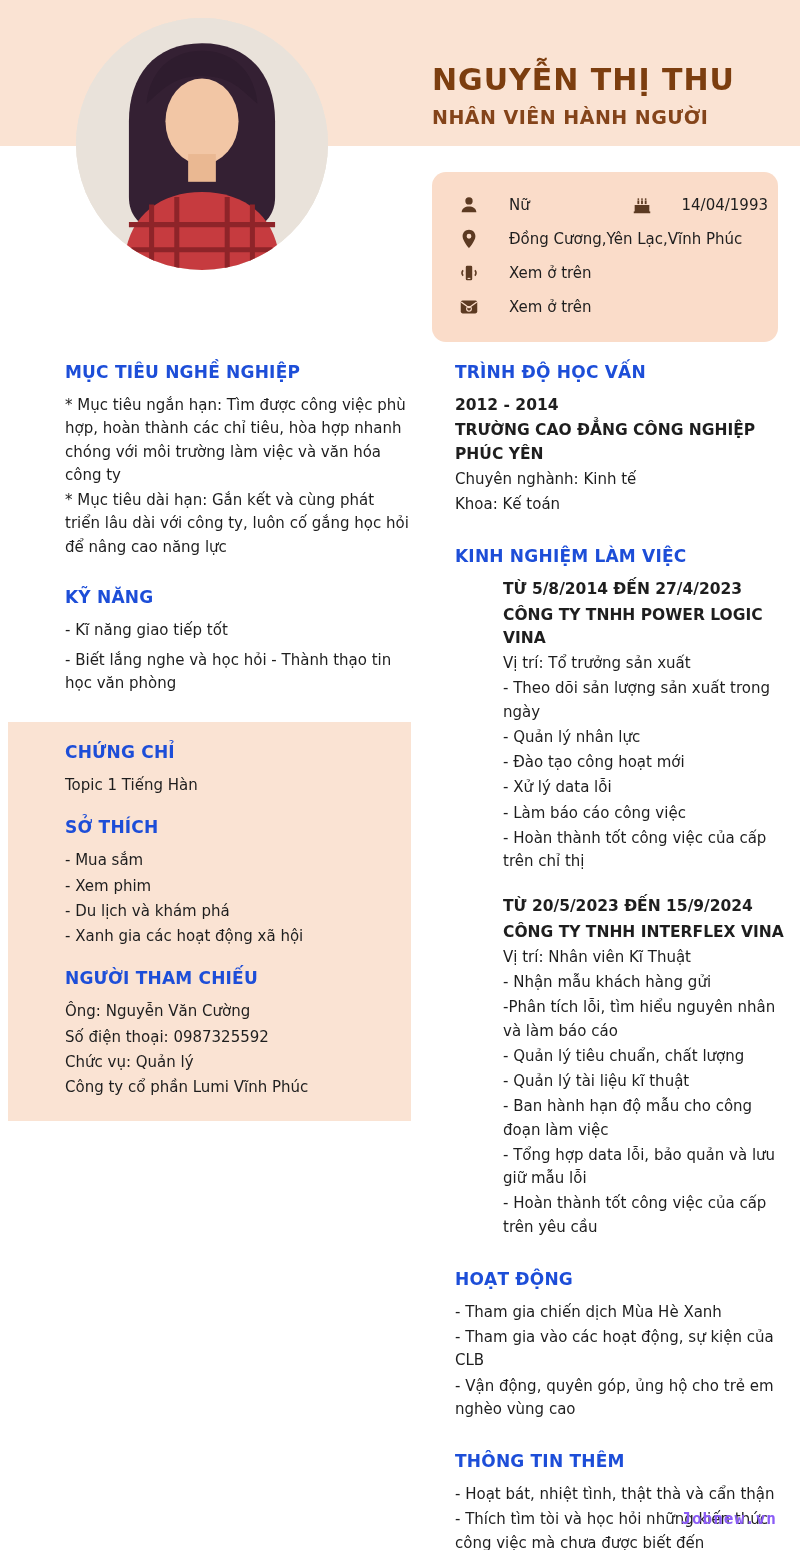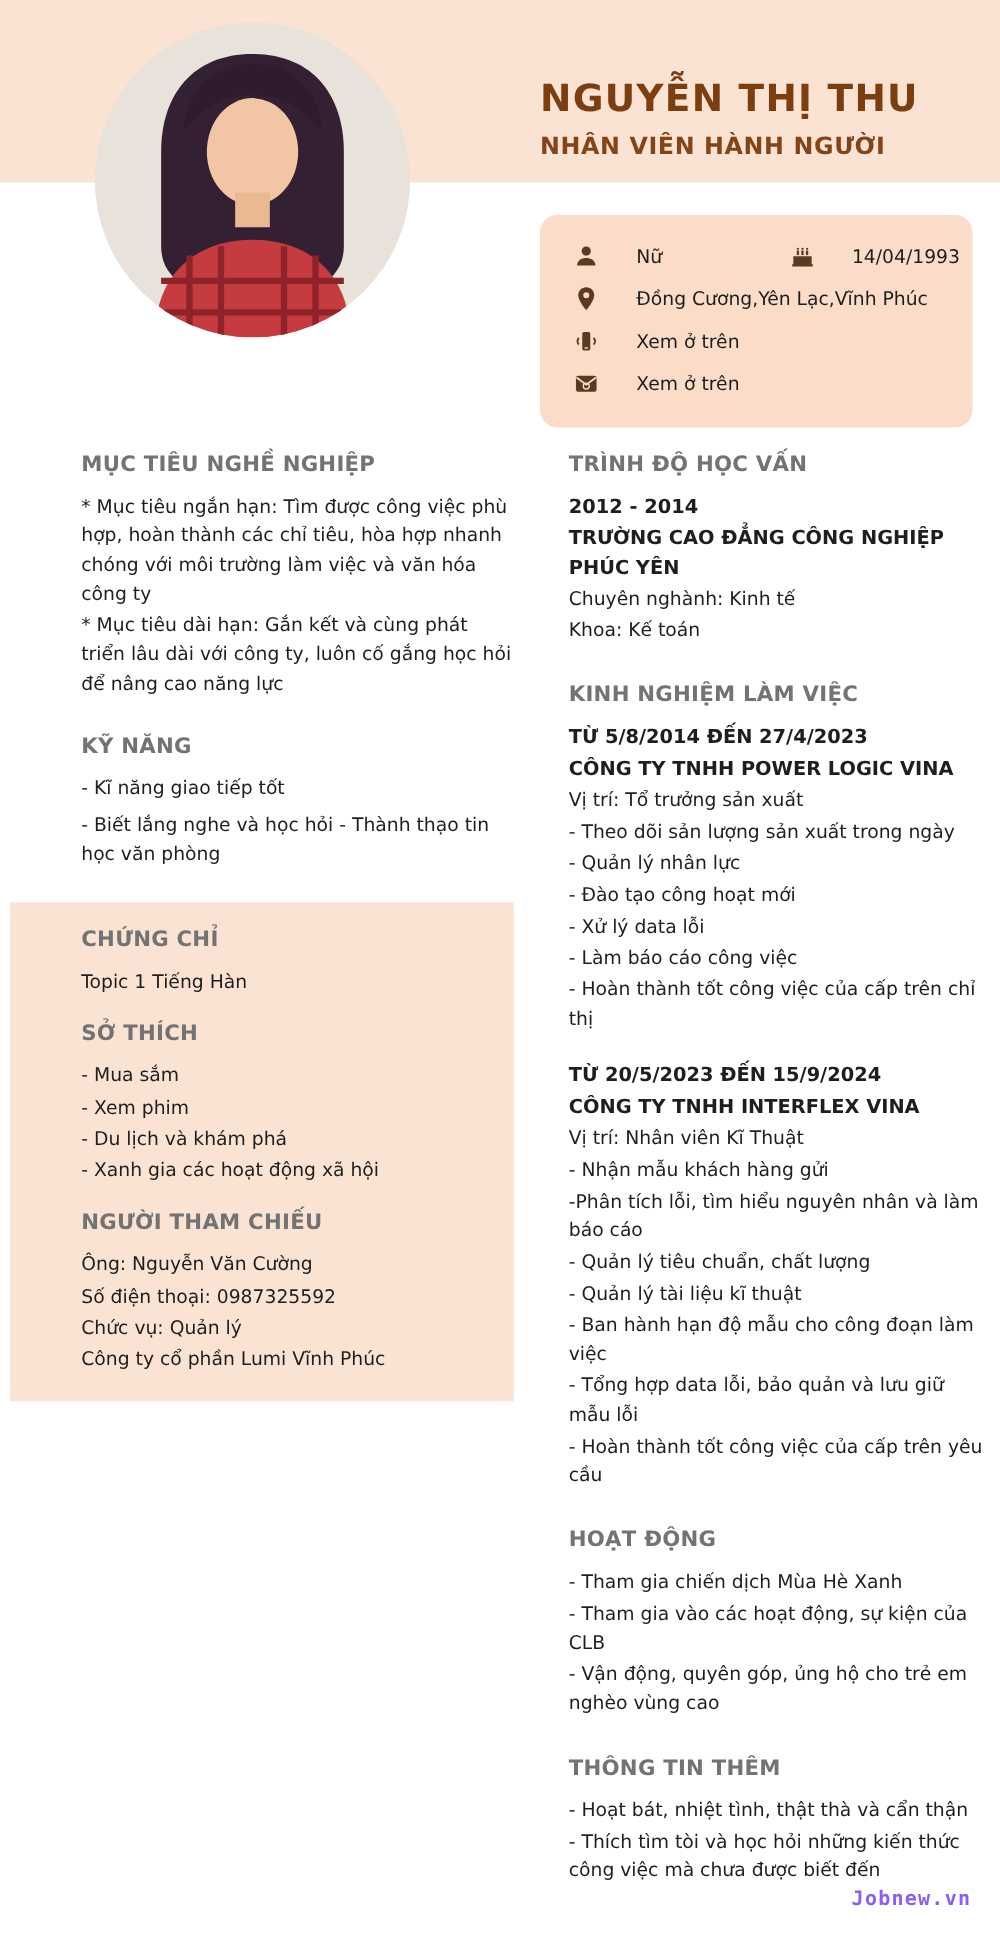--- a/index.html
+++ b/index.html
@@ -60,27 +60,27 @@
     display:flex; align-items:center; justify-content:center;
   }
   .icon svg { width:22px; height:22px; fill:#5c3a22; }
   
   .left-col { position:absolute; left:65px; top:362px; width:346px; }
   .right-col { position:absolute; left:455px; top:362px; width:332px; }
   .sec { margin-bottom:28px; }
   .right-col .sec { margin-bottom:30px; }
   .sec-h {
     font-size:17px; font-weight:bold;
-    color:#737373; margin-bottom:12px;
+    color:#1d4ed8; margin-bottom:12px;
     letter-spacing:0.2px;
   }
   .line { font-size:15px; line-height:1.55; margin:2px 0; }
   .skills .line { margin:7px 0; }
   .bold-line { font-size:15.5px; font-weight:bold; line-height:1.5; margin:2px 0; }
-  .job { margin-bottom:22px; }
+  .job { margin-bottom:22px;margin-left:48px; }
   
   .left-box {
     position:absolute; left:8px; top:722px;
     width:403px; min-height:383px;
     background:#fae3d3;
     padding:20px 10px 20px 57px;
   }
   .left-box .sec { margin-bottom:20px; }
   .left-box .sec:last-child { margin-bottom:0; }
   

